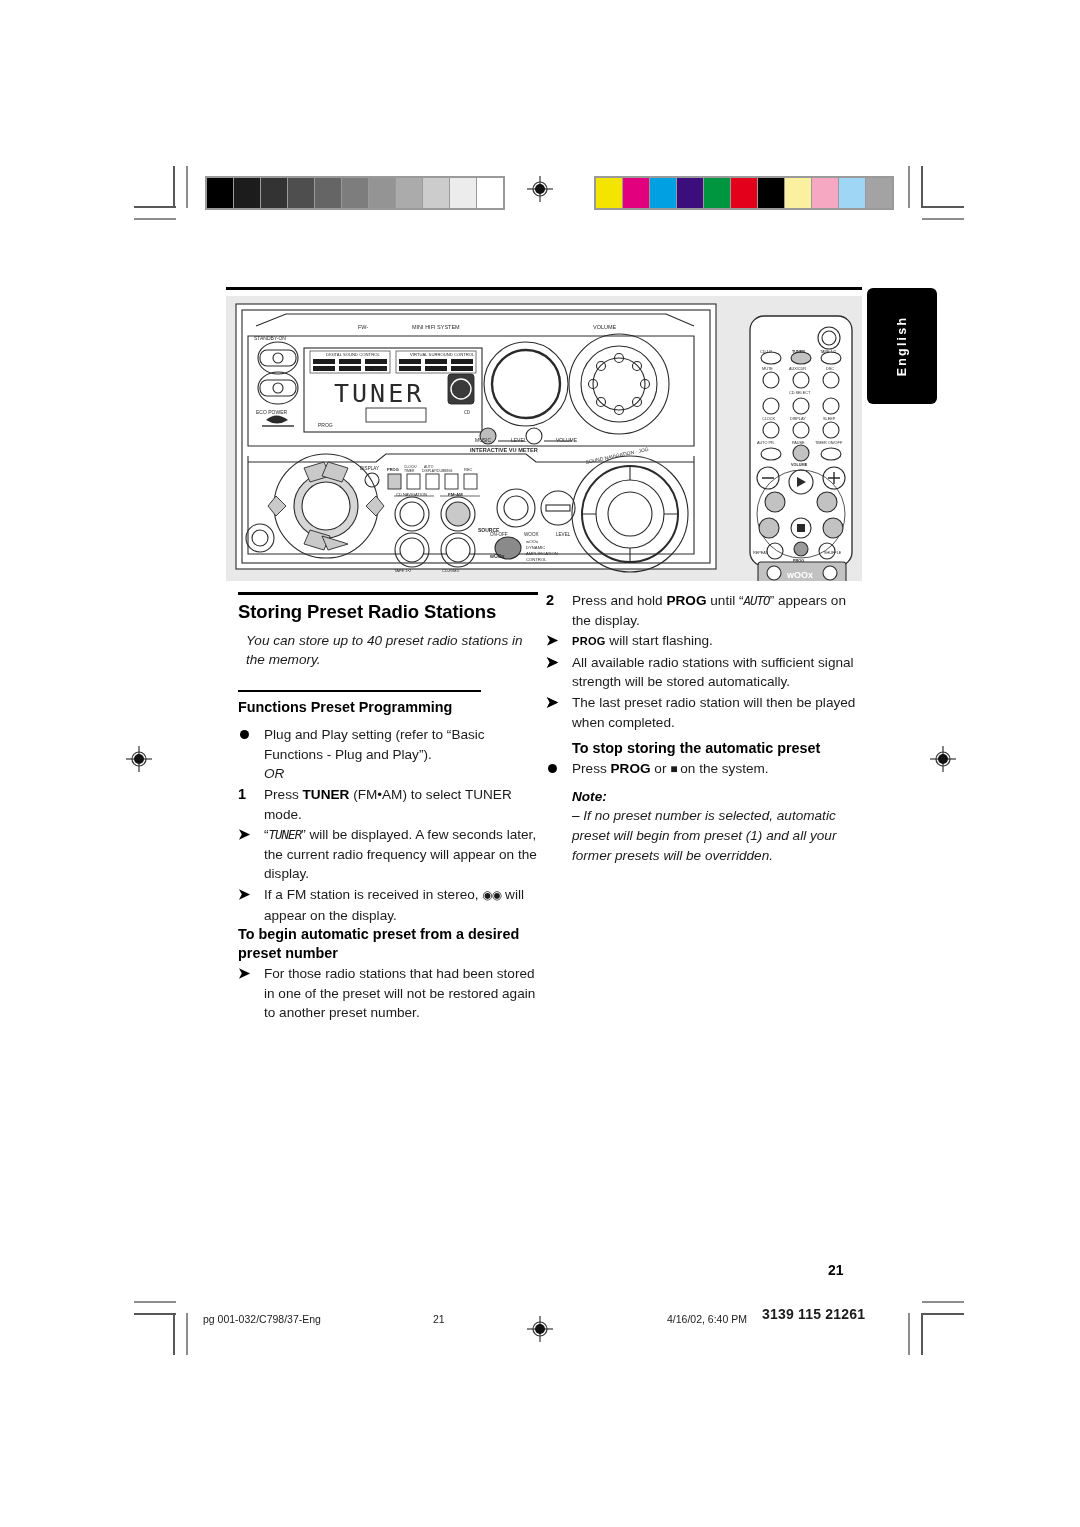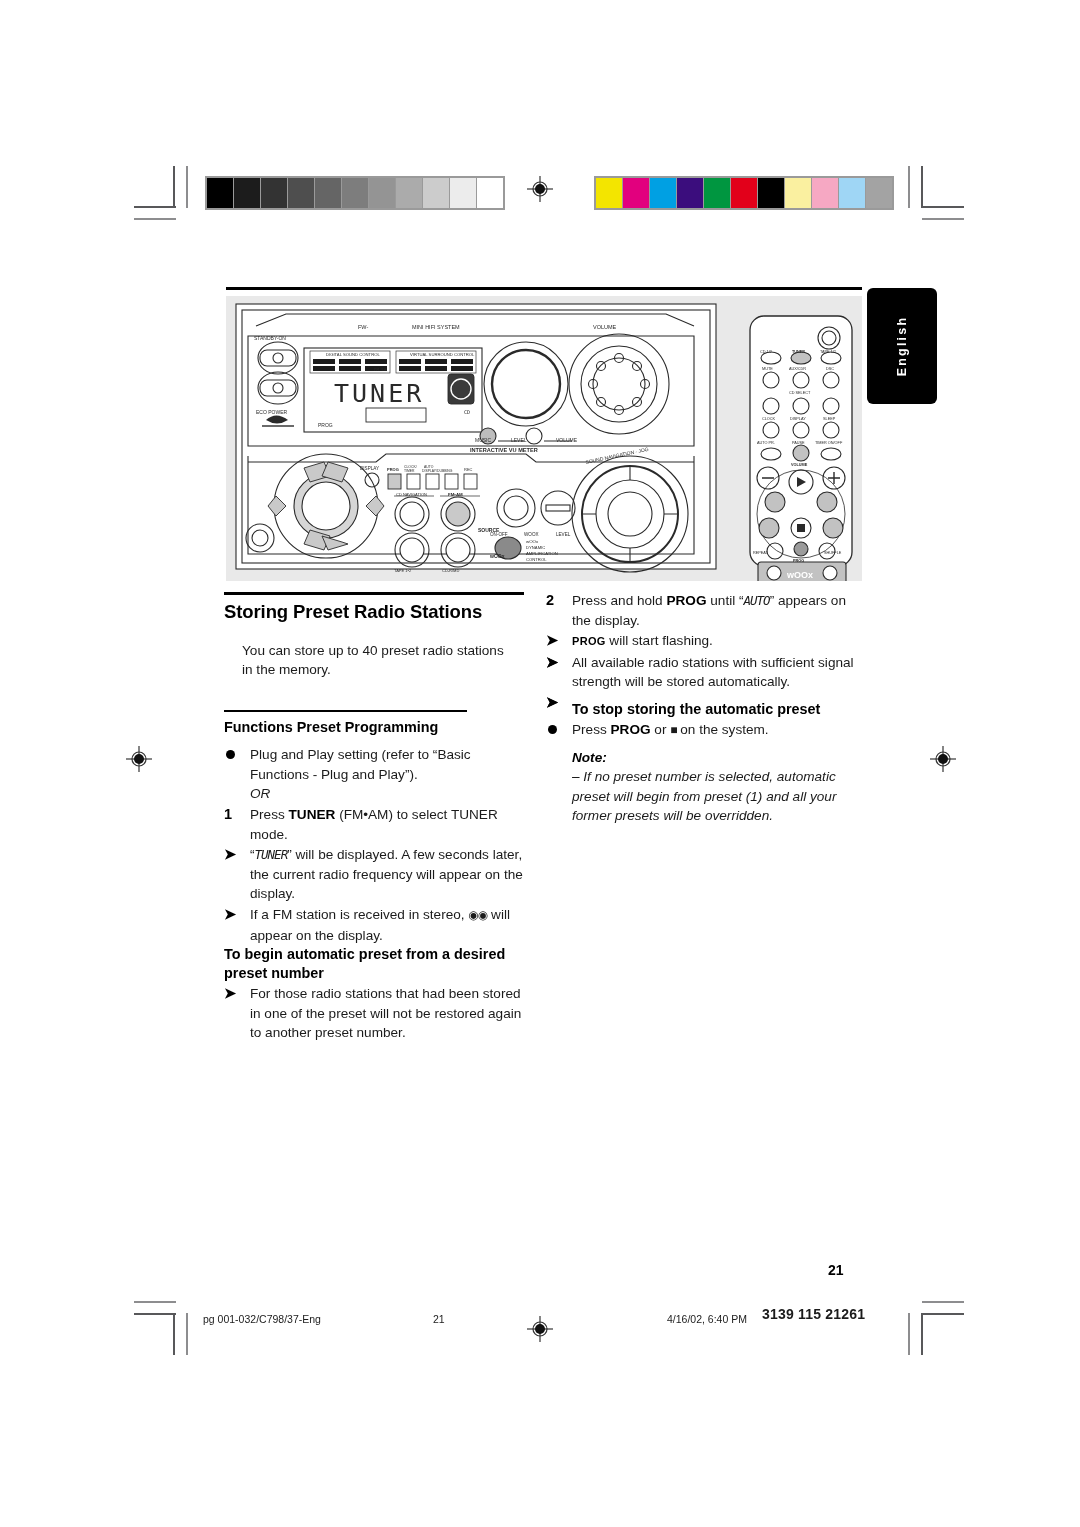--- a/index.html
+++ b/index.html
@@ -35,29 +35,29 @@
      color:#fff;font-size:12.5px;font-weight:bold;letter-spacing:2.2px;
      white-space:nowrap;}
 
   
   .figure{position:absolute;left:226px;top:296px;width:636px;height:285px;
           background:#e9e9e9;}
   .figure svg{display:block;}
 
   
   .col{position:absolute;font-size:13.6px;line-height:19.6px;color:#1b1b1b;}
-  .col-left{left:224px;top:592px;width:300px;}
+  .col-left{left:238px;top:592px;width:300px;}
   .col-right{left:546px;top:590px;width:316px;}
 
   h2.sec{font-size:18.5px;font-weight:bold;color:#000;margin:0 0 3px 0;
          letter-spacing:-0.1px;line-height:22px;}
   h3.sub{font-size:14.4px;font-weight:bold;color:#000;margin:0;line-height:19px;}
   .rule{height:2.5px;background:#000;margin:0 0 6px 0;}
   .rule.short{width:243px;}
-  p{margin:18px;}
+  p{margin:8px;font-style:italic;}
   .gap{height:12px;}
   .gap-s{height:7px;}
 
   .item{position:relative;padding-left:26px;margin-top:1px;}
   .item .marker{position:absolute;left:0;top:0;width:20px;text-align:left;
                 font-weight:bold;font-size:14.5px;color:#000;}
   .item .bullet{position:absolute;left:2px;top:5px;width:9px;height:9px;
                 border-radius:50%;background:#000;}
   .arrow{display:inline-block;width:14px;font-weight:bold;}
   .b{font-weight:bold;color:#000;}
@@ -450,20 +450,21 @@
       <span class="marker arrow">➤</span>
       <span>All available radio stations with sufficient signal strength will be stored automatically.</span>
     </div>
 
     <div class="item">
       <span class="marker arrow">➤</span>
     </div>
 
     <div class="item">
       <span class="marker arrow">➤</span>
+      <span>The last preset radio station will then be played when completed.</span>
     </div>
 
     <div class="gap-s"></div>
     <h3 class="sub" style="padding-left:26px;">To stop storing the automatic preset</h3>
 
     <div class="item">
       <span class="bullet"></span>
       <span>Press </span><span class="b">PROG</span><span> or </span><span class="glyph">■</span><span> on the system.</span>
     </div>
 

